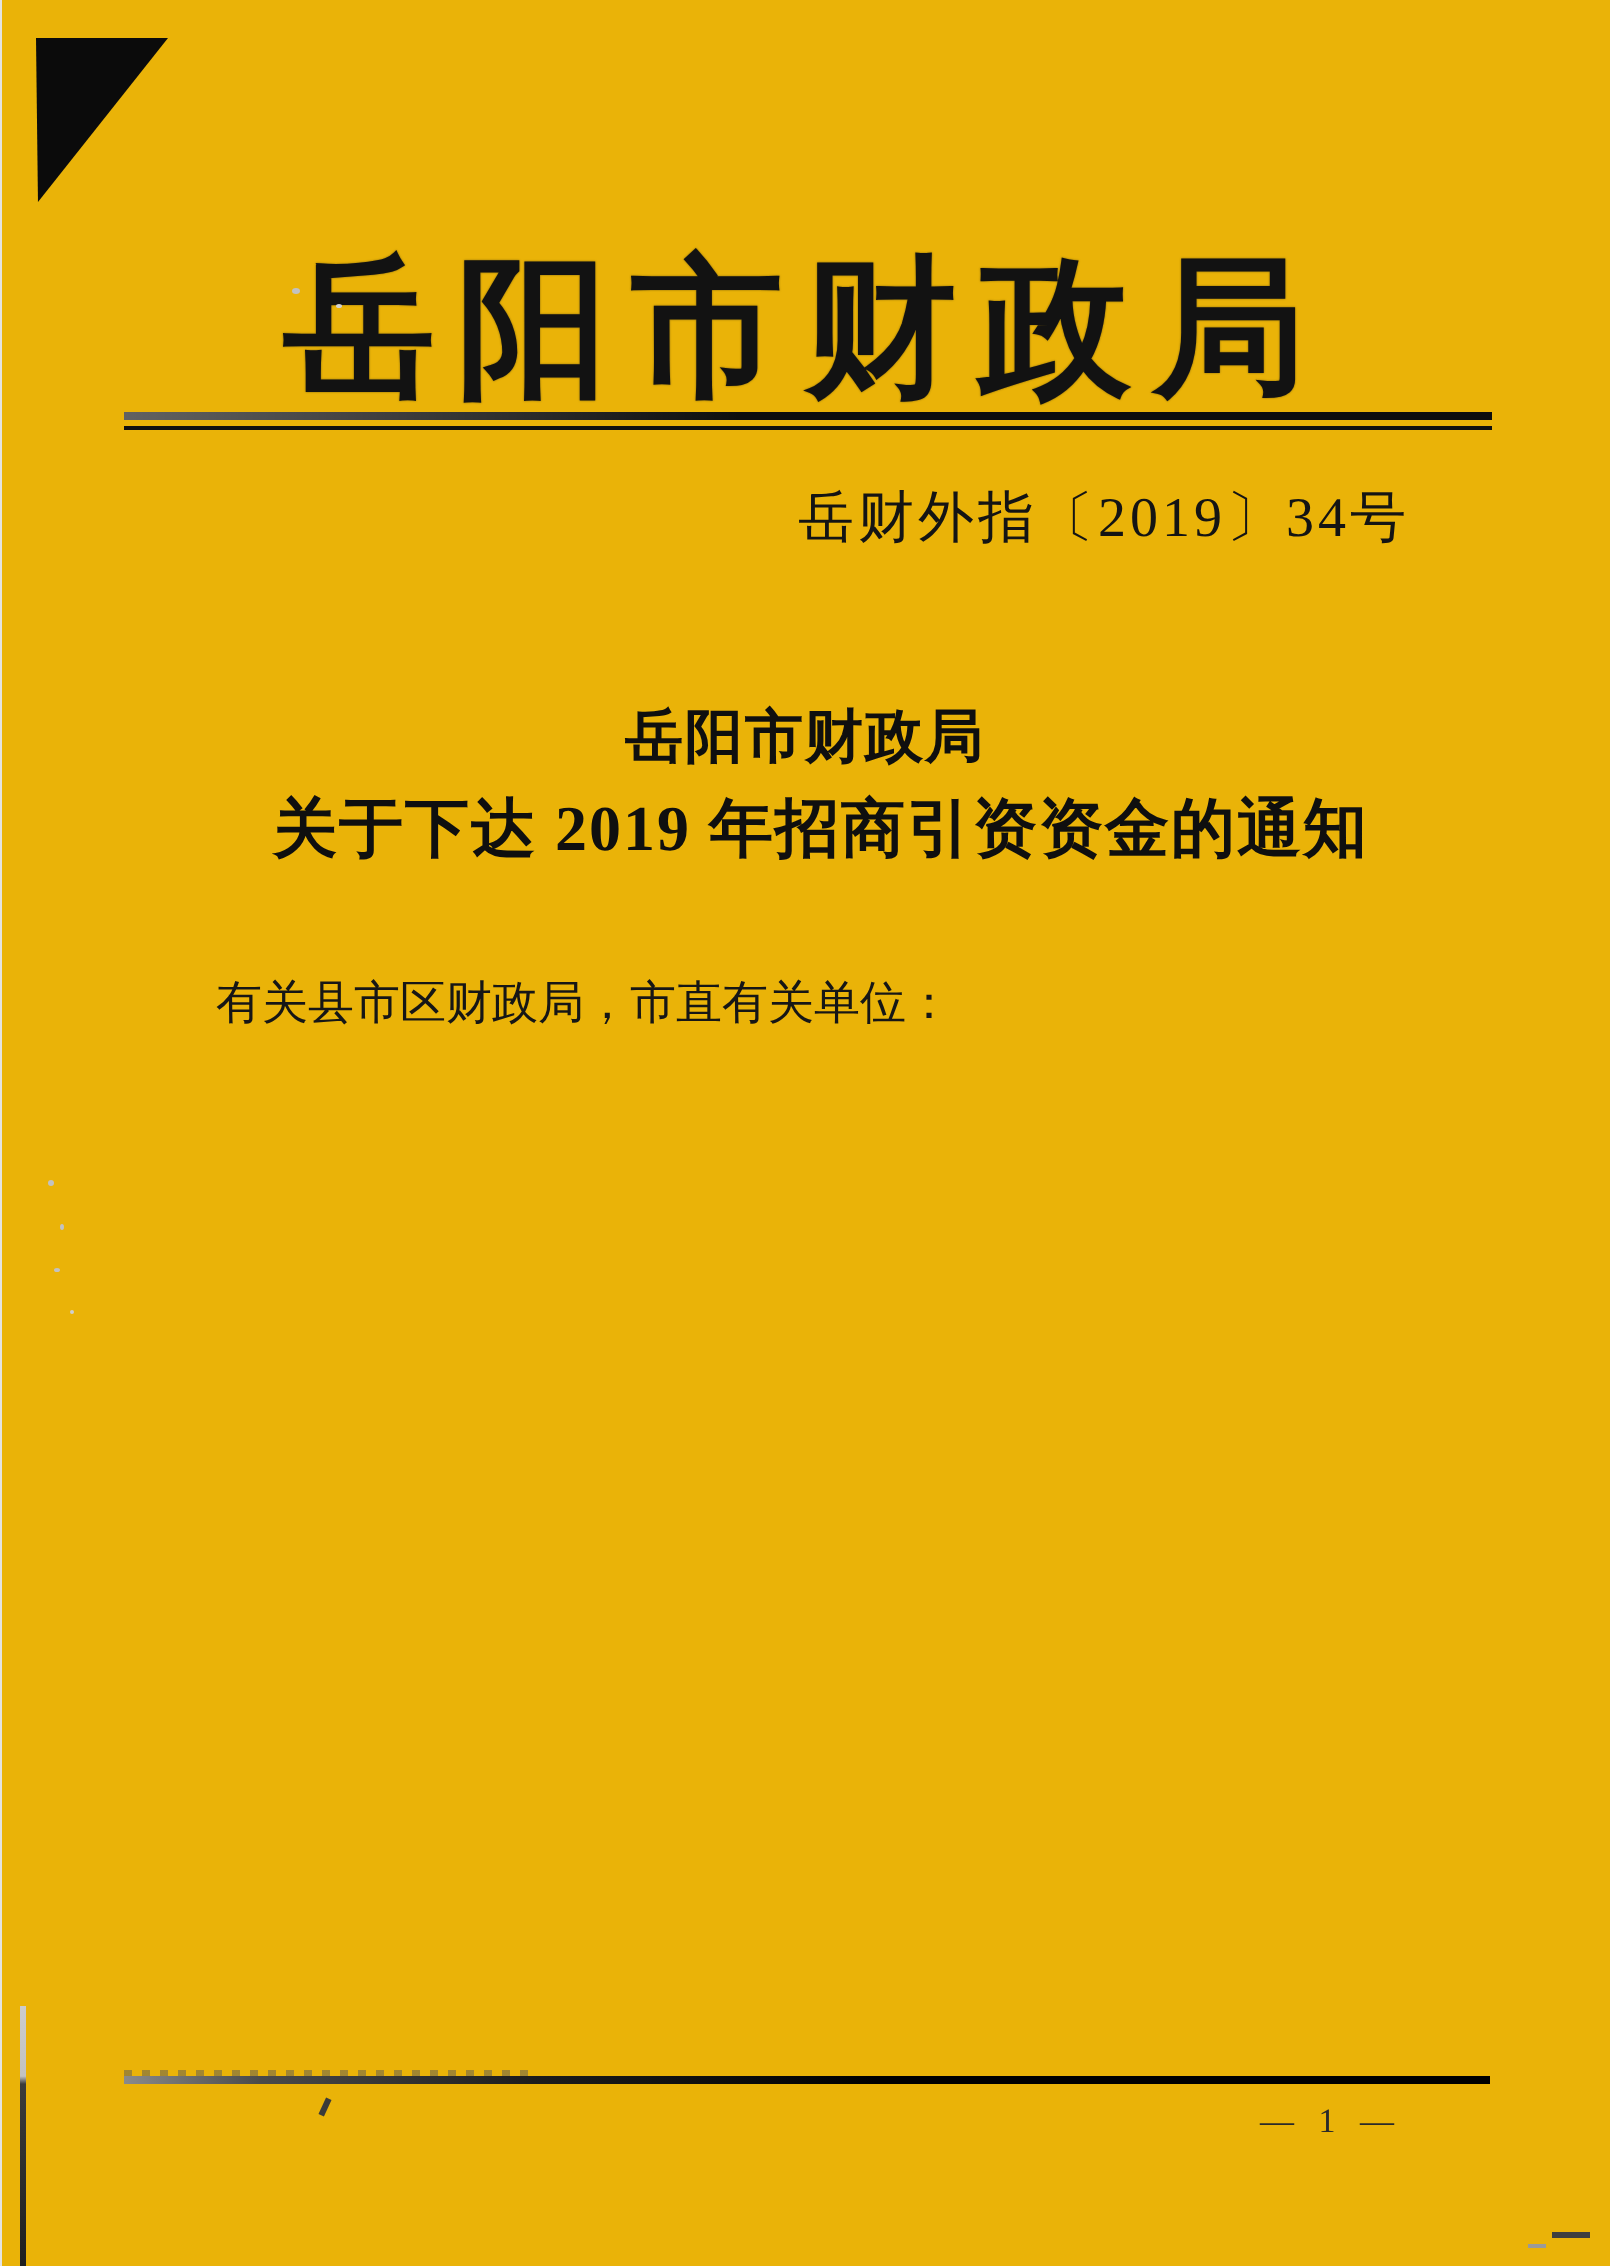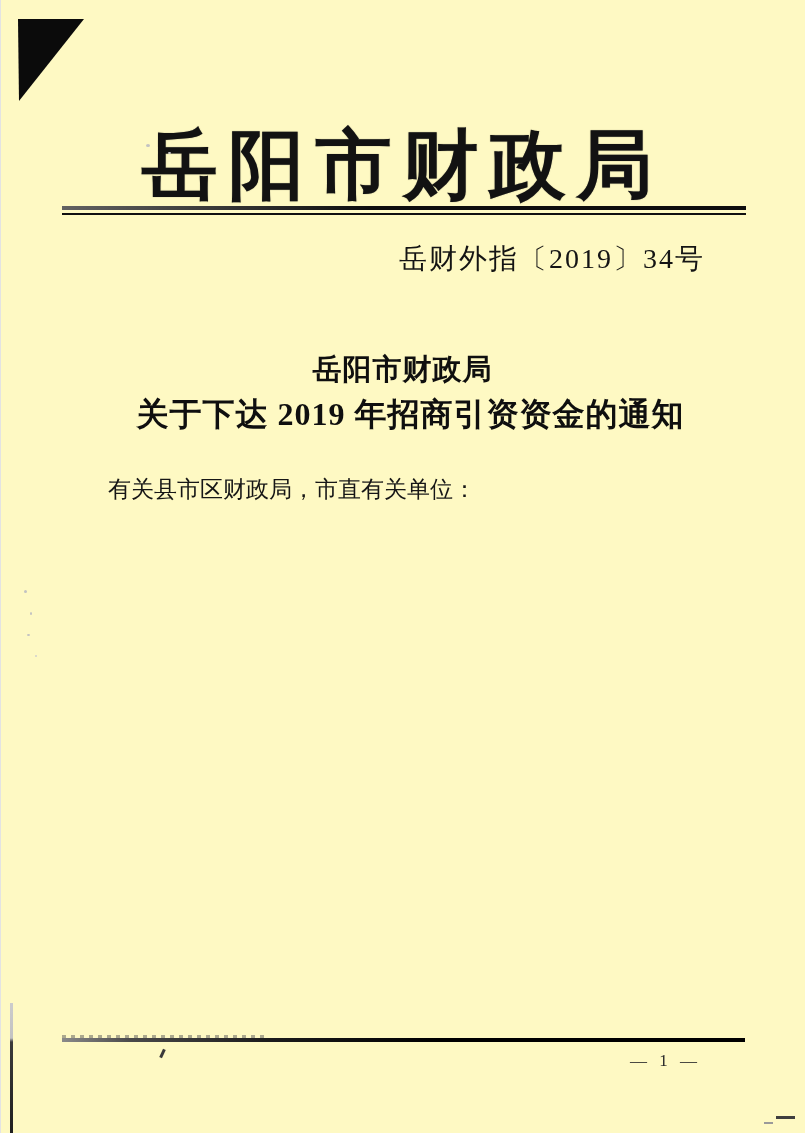--- a/index.html
+++ b/index.html
@@ -1,19 +1,19 @@
 <!DOCTYPE html>
 <html lang="zh"><head>
 <meta charset="utf-8">
 <style>
   html,body{margin:0;padding:0;background:#ffffff;}
   .page{
     position:relative;
     width:805px;height:1133px;
-    background:#fef9c3;
+    background:#eab308;
     overflow:hidden;
     font-family:"Liberation Serif", serif;
     color:#1a1a1a;
   }
   
   .page-edge{
     position:absolute;left:0;top:0;width:1px;height:1133px;
     background:#e3e3e3;
   }
   
@@ -46,21 +46,21 @@
     position:absolute;top:240px;right:100px;
     font-size:28px;letter-spacing:2px;color:#141414;
   }
   .title-block{
     position:absolute;left:0;top:347px;width:100%;
     text-align:center;color:#0f0f0f;
   }
   .title-line1{font-size:29px;font-weight:bold;line-height:44px;letter-spacing:1px;}
   .title-line2{font-size:32px;font-weight:bold;line-height:46px;letter-spacing:1px;padding-left:16px;}
   .doc-body{
-    position:absolute;left:108px;top:469px;width:622px;
+    position:absolute;left:108px;top:481px;width:622px;
     font-size:23px;line-height:42px;color:#161616;
   }
   .para{margin:0;text-align:justify;}
   .para.indent{text-indent:2em;}
   .footer-rule{
     position:absolute;left:62px;top:1038px;width:683px;height:4px;
     background:linear-gradient(to right,#8a8a8a 0%,#4a4a4a 10%,#1c1c1c 30%,#000 55%,#000 100%);
   }
   .footer-rule::after{
     content:"";position:absolute;left:0;top:-3px;width:30%;height:3px;

